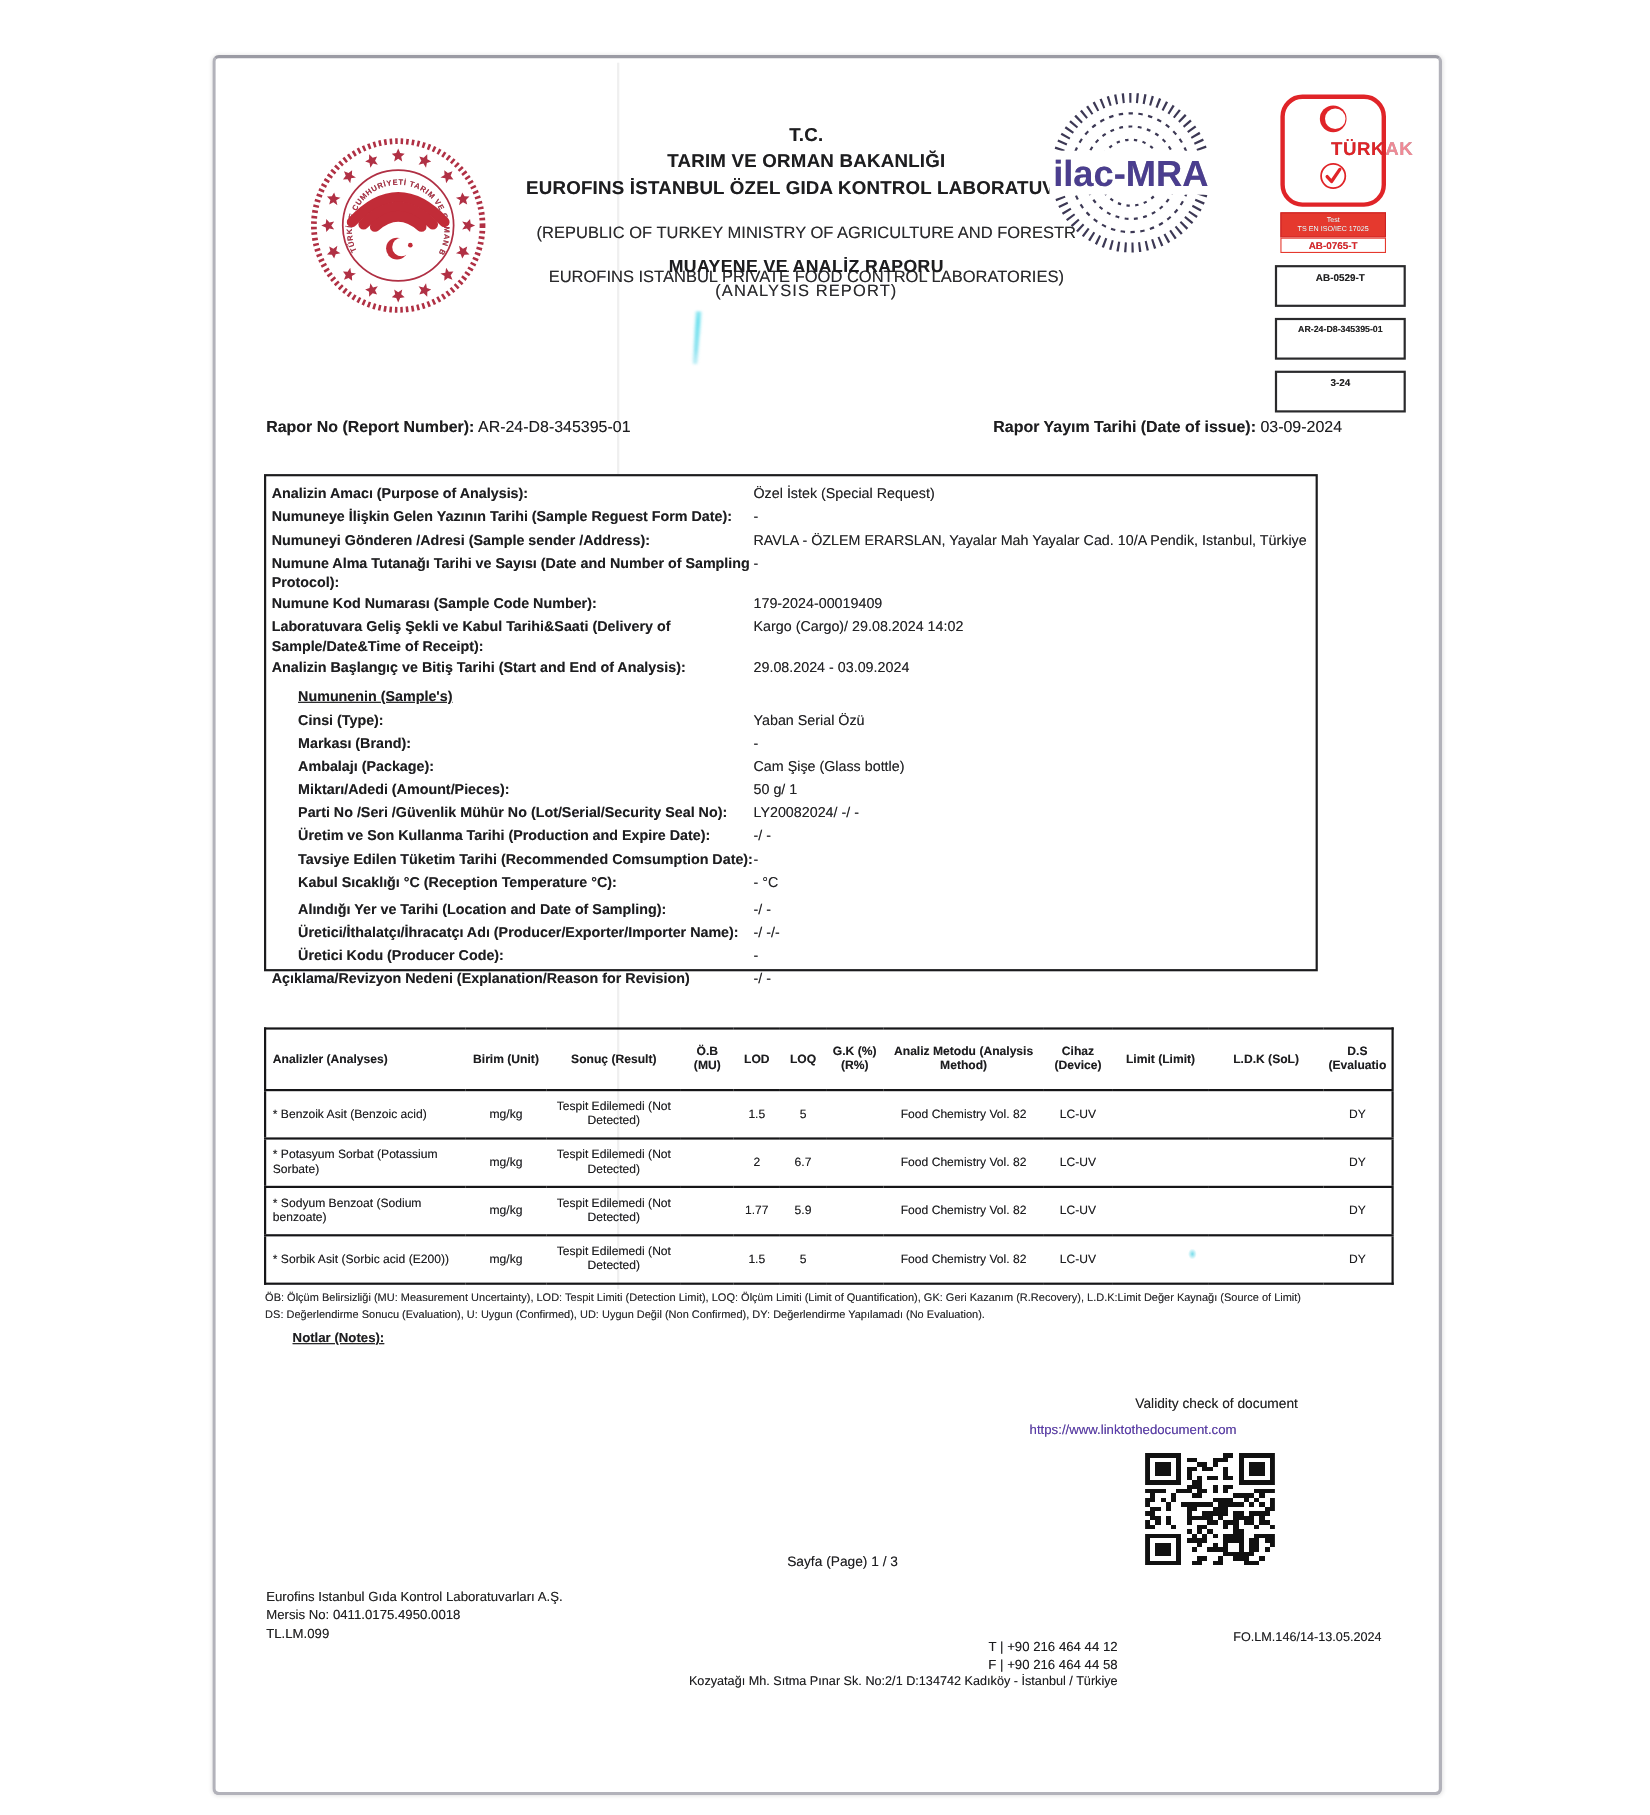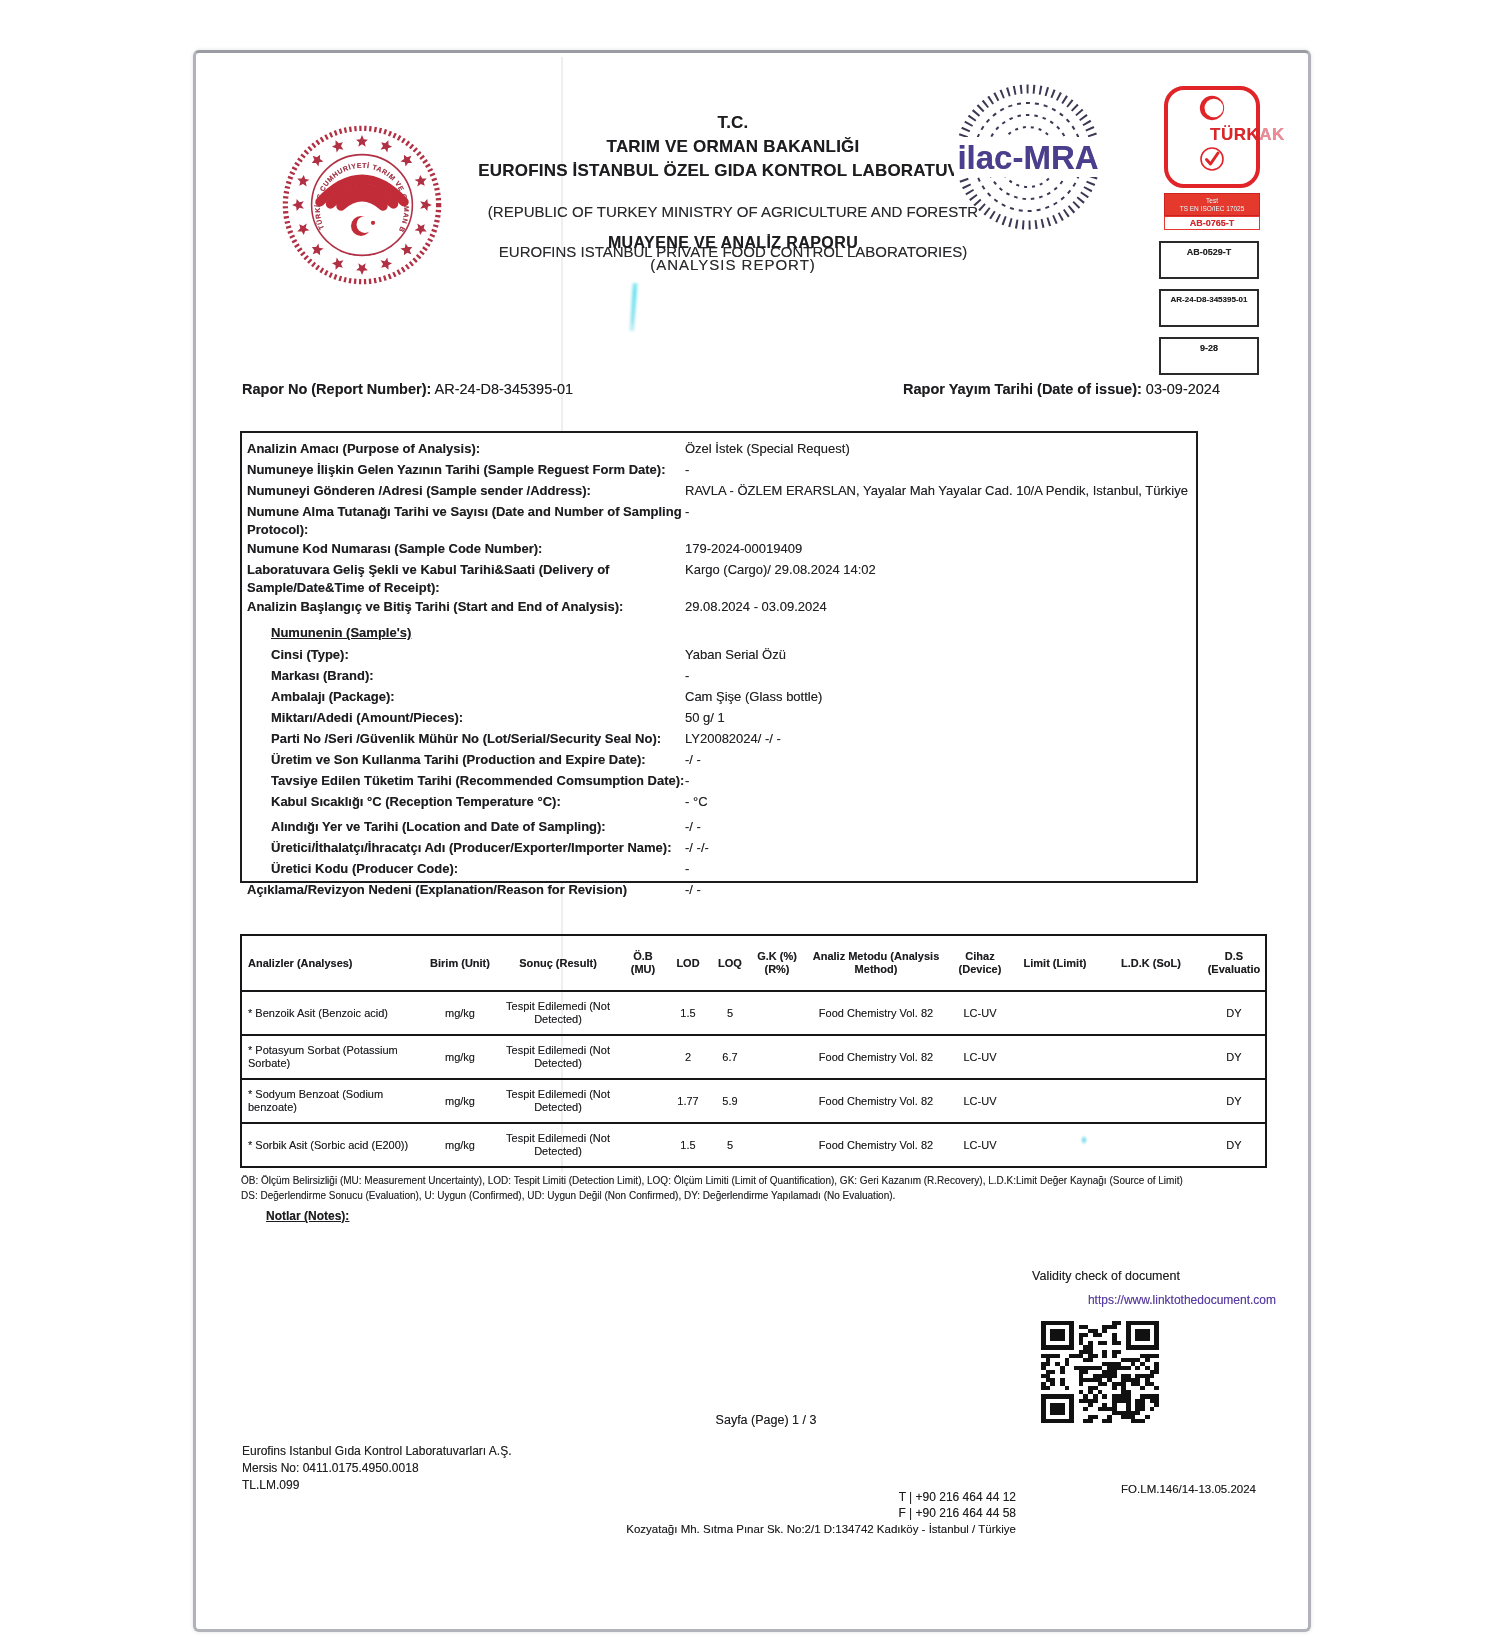--- a/index.html
+++ b/index.html
@@ -25,21 +25,21 @@
   .ilac-wrap { position:absolute; left:752px; top:24px; width:160px; height:160px; }
   .turkak-box {
     position:absolute; left:968px; top:33px; width:96px; height:102px;
     border:4px solid #e02428; border-radius:20px; background:#fff; text-align:center; padding-top:4px;
   }
   .turkak-label { font-size:17px; font-weight:bold; color:#e02428; letter-spacing:0.5px; line-height:18px;padding-left:42px; }
   .turkak-label .lt { color:#f08a96; }
   .cert-box { position:absolute; left:968px; top:140px; width:96px; text-align:center; }
   .cert-red { background:#e5392e; color:#fff; font-size:6.5px; line-height:8px; padding:3px 1px 2px; border:1px solid #c22; }
   .cert-strip { border:1.5px solid #e5392e; background:#fff; color:#e02428; font-weight:bold; font-size:9px; line-height:12px; }
-  .ref-box { position:absolute; left:963px; width:100px; height:38px; border:2.5px solid #2a2a2c; background:#fff; text-align:center; padding-top:4px; font-size:9px; font-weight:bold; color:#222; }
+  .ref-box { position:absolute; left:963px; width:119px; height:38px; border:2.5px solid #2a2a2c; background:#fff; text-align:center; padding-top:4px; font-size:9px; font-weight:bold; color:#222; }
   .ref-box.small { font-size:8px; }
 
   .smudge { position:absolute; left:433px; top:230px; width:9px; height:48px;
     background:radial-gradient(ellipse at 50% 20%, rgba(45,210,230,0.8), rgba(45,210,230,0) 60%),
                radial-gradient(ellipse at 50% 75%, rgba(45,200,225,0.55), rgba(45,200,225,0) 55%);
     filter:blur(1px); transform:rotate(4deg); }
   .smudge2 { position:absolute; left:884px; top:1082px; width:8px; height:10px;
     background:radial-gradient(ellipse, rgba(60,205,225,0.7), rgba(60,205,225,0) 70%); filter:blur(0.5px); }
 
   
@@ -65,21 +65,21 @@
   .res-table { border:2.5px solid #161618; }
   .res-table thead tr { border-bottom:2.5px solid #161618; }
   .res-table tbody tr { border-bottom:2.5px solid #161618; height:44px; }
   .res-table tbody tr:last-child { border-bottom:none; }
 
   .footnotes { position:absolute; left:45px; top:1120px; width:1040px; font-size:10px; line-height:15px; color:#29292b; }
   .notes-label { position:absolute; left:70px; top:1156px; font-size:12px; font-weight:bold; text-decoration:underline; }
 
   
   .validity-title { position:absolute; left:770px; top:1216px; width:280px; text-align:center; font-size:12.5px; color:#222; }
-  .validity-link  { position:absolute; left:740px; top:1240px; width:340px; text-align:right; font-size:12px; color:#5b3bb0; }
+  .validity-link  { position:absolute; left:740px; top:1240px; width:340px; text-align:left; font-size:12px; color:#5b3bb0; }
   .qr-wrap { position:absolute; left:845px; top:1268px; width:118px; height:102px; }
 
   .page-indicator { position:absolute; left:460px; top:1360px; width:220px; text-align:center; font-size:12.5px; }
 
   
   .foot-left { position:absolute; left:46px; top:1390px; font-size:12px; line-height:17px; color:#222; }
   .foot-center { position:absolute; left:380px; top:1436px; width:440px; text-align:right; font-size:12px; line-height:16px; }
   .foot-center .addr { font-size:11.5px; }
   .foot-right { position:absolute; left:880px; top:1430px; width:180px; text-align:right; font-size:11.5px; }
 </style>
@@ -170,21 +170,21 @@
   <div class="cert-box">
     <div class="cert-red">
       <div>Test</div>
       <div>TS EN ISO/IEC 17025</div>
     </div>
     <div class="cert-strip">AB-0765-T</div>
   </div>
 
   <div class="ref-box" style="top:188px;">AB-0529-T</div>
   <div class="ref-box small" style="top:236px;">AR-24-D8-345395-01</div>
-  <div class="ref-box" style="top:284px;">9-28</div>
+  <div class="ref-box" style="top:284px;">3-24</div>
 
   <div class="smudge"></div>
   <div class="smudge2"></div>
 
   <div class="repno-row">
     <div class="repno-left">
       <span class="lbl-b">Rapor No (Report Number):</span> <span>AR-24-D8-345395-01</span>
     </div>
     <div class="repno-right">
       <span class="lbl-b">Rapor Yayım Tarihi (Date of issue):</span> <span>03-09-2024</span>

